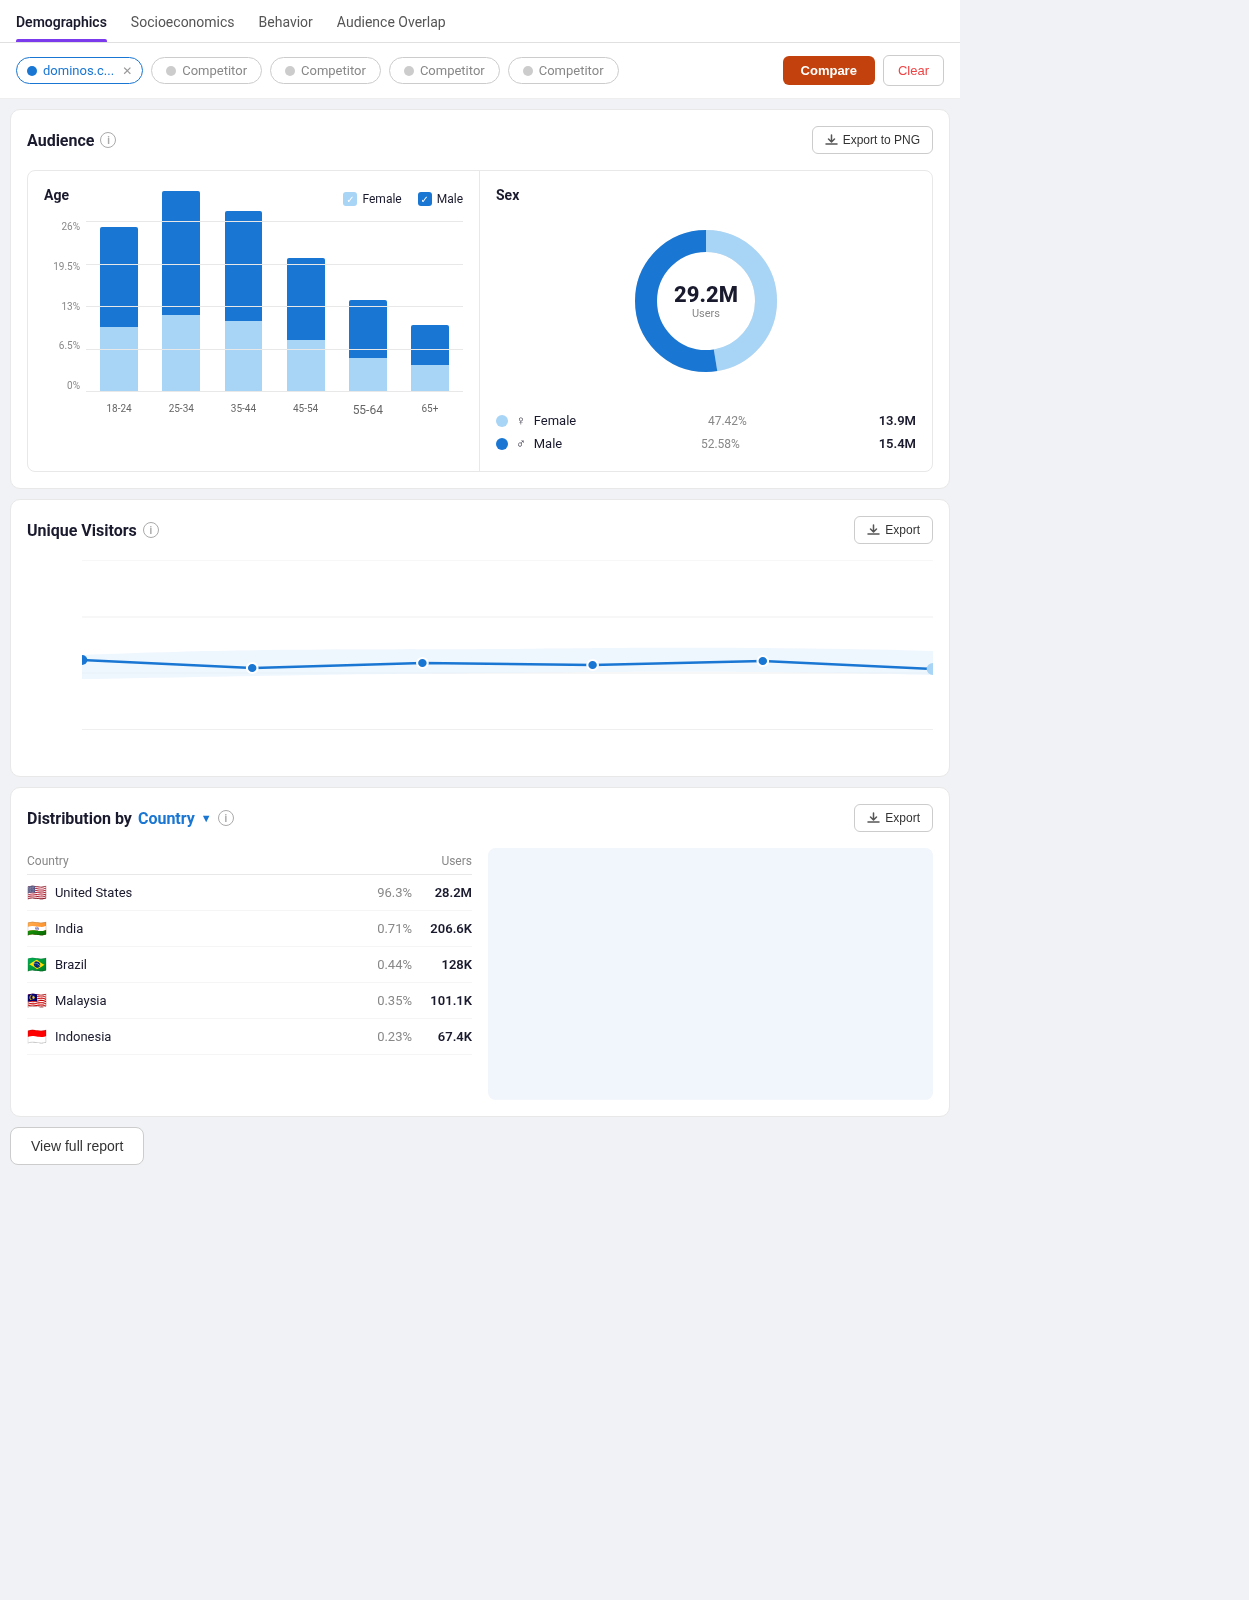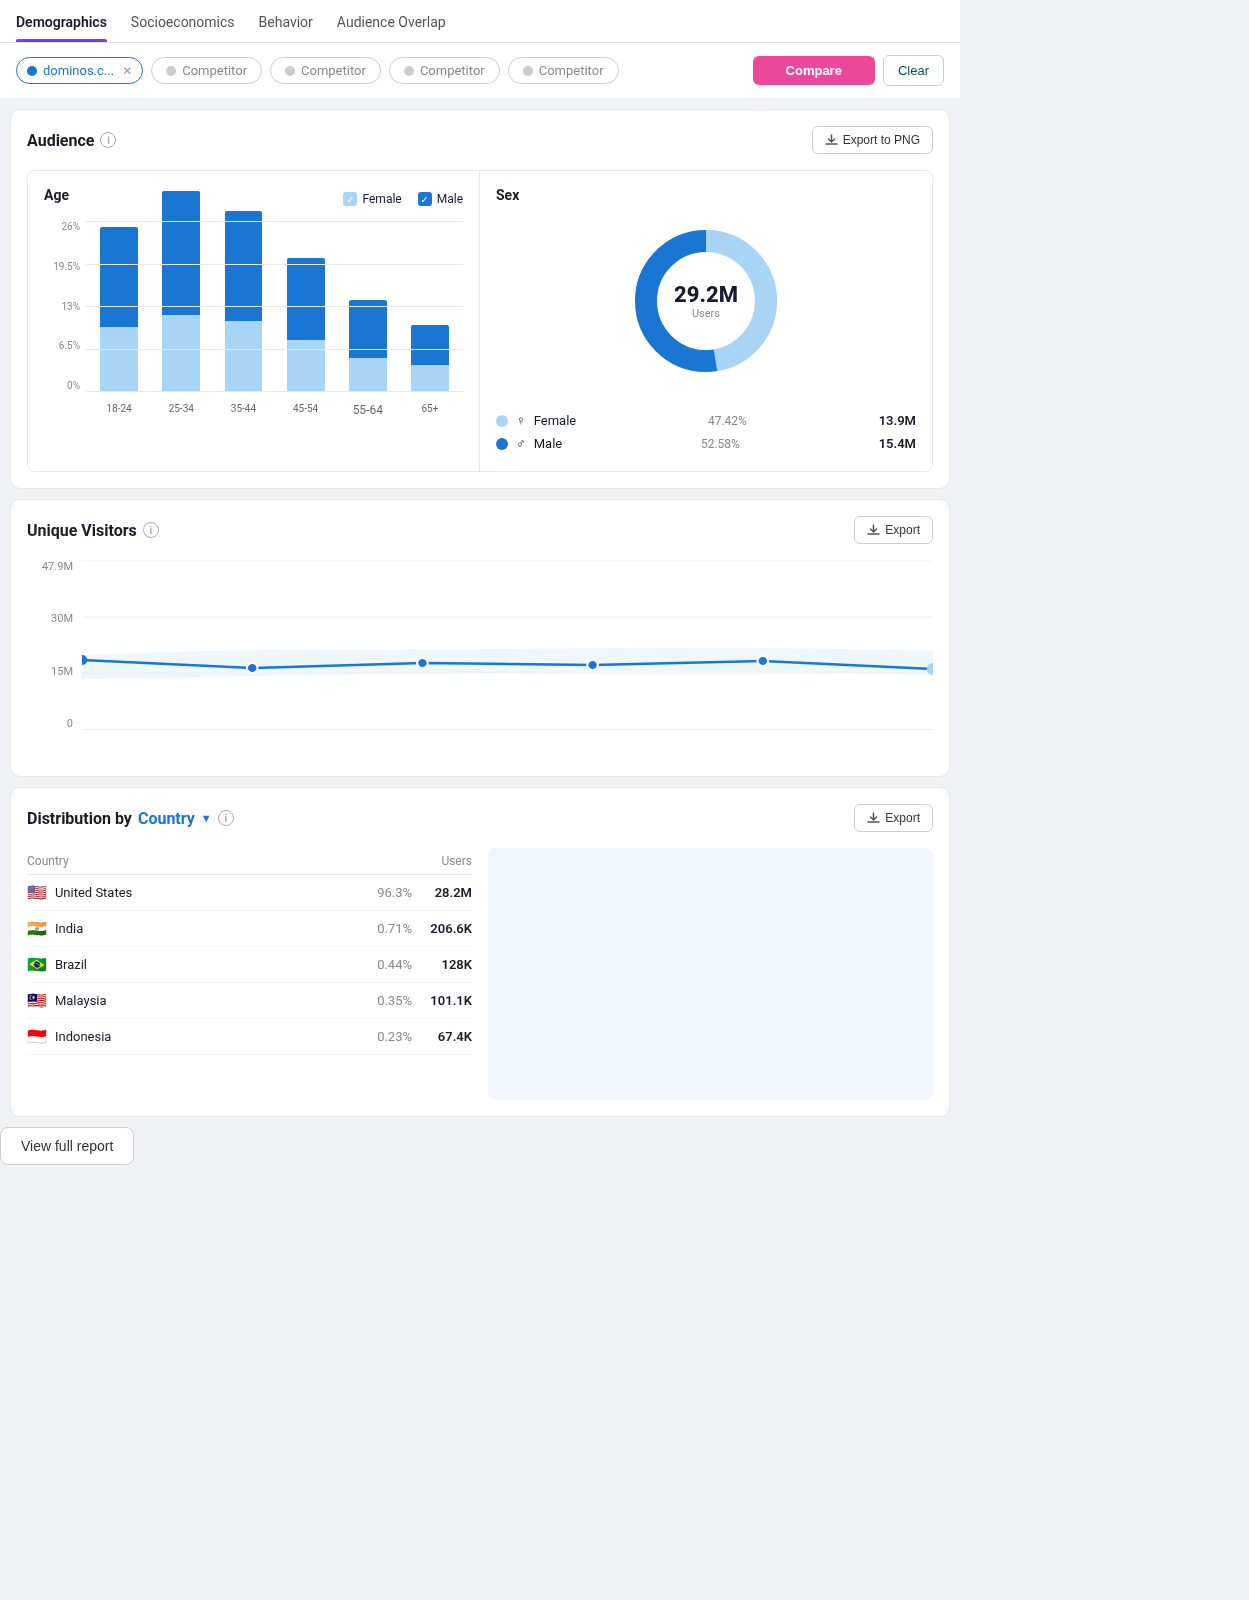--- a/index.html
+++ b/index.html
@@ -82,33 +82,33 @@
       color: #888;
       background: #fff;
       cursor: pointer;
     }
     .comp-dot {
       width: 10px; height: 10px;
       border-radius: 50%;
       background: #ccc;
     }
     .compare-btn {
-      background: #ec4899;
+      background: #c2410c;
       color: #fff;
       border: none;
       border-radius: 6px;
-      padding: 7px 33px;
+      padding: 7px 18px;
       font-size: 13px;
       font-weight: 600;
       cursor: pointer;
       margin-left: auto;
     }
     .clear-btn {
       background: #fff;
-      color: #0c4a6e;
+      color: #ef4444;
       border: 1.5px solid #ccc;
       border-radius: 6px;
       padding: 7px 14px;
       font-size: 13px;
       cursor: pointer;
     }
 
     
     .section {
       background: #fff;
@@ -394,20 +394,21 @@
       background: #f8f9fa;
       border-radius: 8px;
       overflow: hidden;
       display: flex;
       align-items: center;
       justify-content: center;
     }
 
     
     .view-full {
+      margin: 10px;
       margin-top: 0;
     }
     .view-full-btn {
       display: inline-flex;
       align-items: center;
       border: 1.5px solid #ccc;
       border-radius: 8px;
       padding: 10px 20px;
       font-size: 14px;
       cursor: pointer;
@@ -629,26 +630,20 @@
       <svg width="13" height="13" viewBox="0 0 13 13" fill="none">
         <path d="M6.5 1v7M3.5 5l3 3 3-3M1 10h11" stroke="#555" stroke-width="1.5" stroke-linecap="round"></path>
       </svg>
       <span>Export</span>
     </button>
   </div>
 
 
   <div class="line-chart-wrap">
     
-    <div class="line-y-labels">
-      <span>47.9M</span>
-      <span>30M</span>
-      <span>15M</span>
-      <span>0</span>
-    </div>
     
     <svg class="line-chart-svg" viewBox="0 0 800 170" preserveAspectRatio="none">
 
       <line x1="0" y1="0" x2="800" y2="0" stroke="#f0f0f0" stroke-width="1"></line>
       <line x1="0" y1="57" x2="800" y2="57" stroke="#f0f0f0" stroke-width="1"></line>
       <line x1="0" y1="113" x2="800" y2="113" stroke="#f0f0f0" stroke-width="1"></line>
       <line x1="0" y1="170" x2="800" y2="170" stroke="#e0e0e0" stroke-width="1"></line>
 
       <path d="M0,95 C160,88 240,90 400,89 C480,88 640,86 800,91 L800,115 C640,110 480,112 400,113 C240,114 160,116 0,119 Z" fill="#e3f0fd" opacity="0.6"></path>
 

